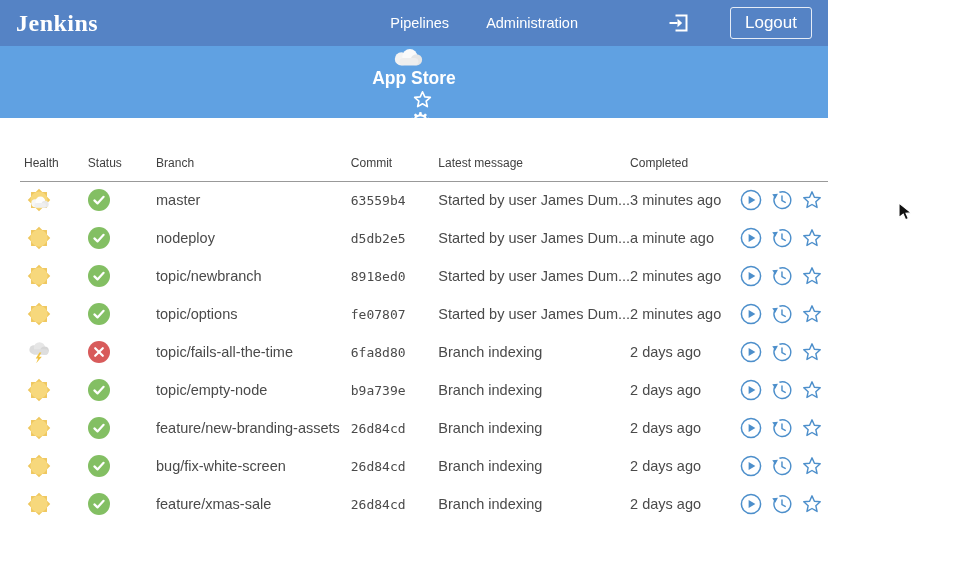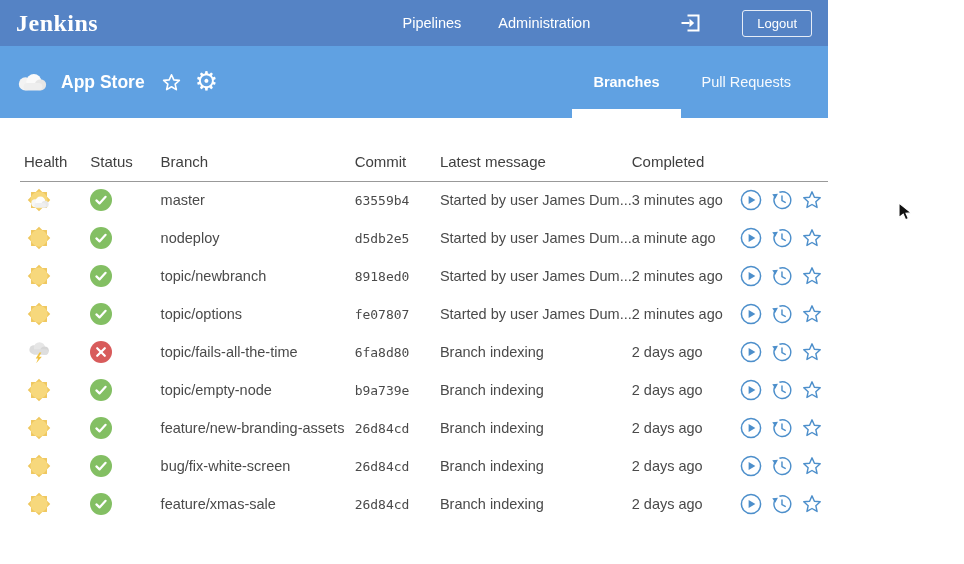--- a/index.html
+++ b/index.html
@@ -14,28 +14,28 @@
   }
   .brand {
     font-family:"Liberation Serif", serif; font-weight:700;
     font-size:24px; color:#fff; letter-spacing:0.5px; cursor:pointer;
   }
   .topnav { margin-left:auto; display:flex; gap:37px; }
   .nav-item { color:#fff; font-size:14.5px; cursor:pointer; text-decoration:none; }
   .exit-icon { margin-left:90px; display:flex; align-items:center; cursor:pointer; }
   .logout-btn {
     margin-left:40px; background:transparent; border:1px solid rgba(255,255,255,0.85);
-    color:#fff; font-family:"Liberation Sans", sans-serif; font-size:13px;
+    color:#fff; font-family:"Liberation Sans", sans-serif; font-size:17px;
     padding:5px 14px; border-radius:3px; cursor:pointer;
   }
 
   
   .subheader {
     height:72px; background:var(--subheader-blue);
-    display:flex; align-items:center; padding:0 16px 0 16px; position:relative;
+    display:flex; align-items:center; padding:0 16px 0 16px; position:relative;flex-direction:column;
   }
   .cloud-wrap { display:flex; align-items:center; margin-right:13px; }
   .pipeline-name { color:#fff; font-size:17.5px; font-weight:700; }
   .fav-star { margin-left:16px; display:flex; align-items:center; cursor:pointer; }
   .gear { margin-left:13px; color:#fff; font-size:26px; line-height:1; cursor:pointer;
           position:relative; top:-1px; }
   .tabs { margin-left:auto; display:flex; height:72px; align-items:stretch; }
   .tab {
     color:rgba(255,255,255,0.95); font-size:14.5px; text-decoration:none;
     display:flex; align-items:center; padding:0 21px; position:relative; cursor:pointer;
@@ -45,21 +45,21 @@
     content:""; position:absolute; left:0; right:0; bottom:0; height:9px; background:#fff;
   }
 
   
   main { padding-top:28px; }
   table { border-collapse:collapse; margin-left:20px; table-layout:fixed; }
   col.c-health{width:95px;} col.c-status{width:100px;} col.c-branch{width:205px;}
   col.c-commit{width:118px;} col.c-msg{width:190px;} col.c-done{width:127px;}
   col.c-actions{width:93px;}
   thead th {
-    text-align:left; font-weight:400; font-size:15px; color:var(--text-dark);
+    text-align:left; font-weight:400; font-size:12px; color:var(--text-dark);
     height:35px; vertical-align:bottom; padding-bottom:11px;
     border-bottom:1px solid var(--header-rule-gray);
   }
   thead th:first-child, td.cell-health { padding-left:4px; }
   tbody tr { height:38px; }
   tbody tr:first-child td { }
   td { vertical-align:middle; white-space:nowrap; }
   td .hicon, td .sicon { display:inline-flex; vertical-align:middle; }
   td.cell-branch, td.cell-msg, td.cell-done { font-size:14.5px; color:var(--text-gray); }
   td.cell-commit { font-family:"DejaVu Sans Mono", monospace; font-size:13px; color:var(--text-gray); }

